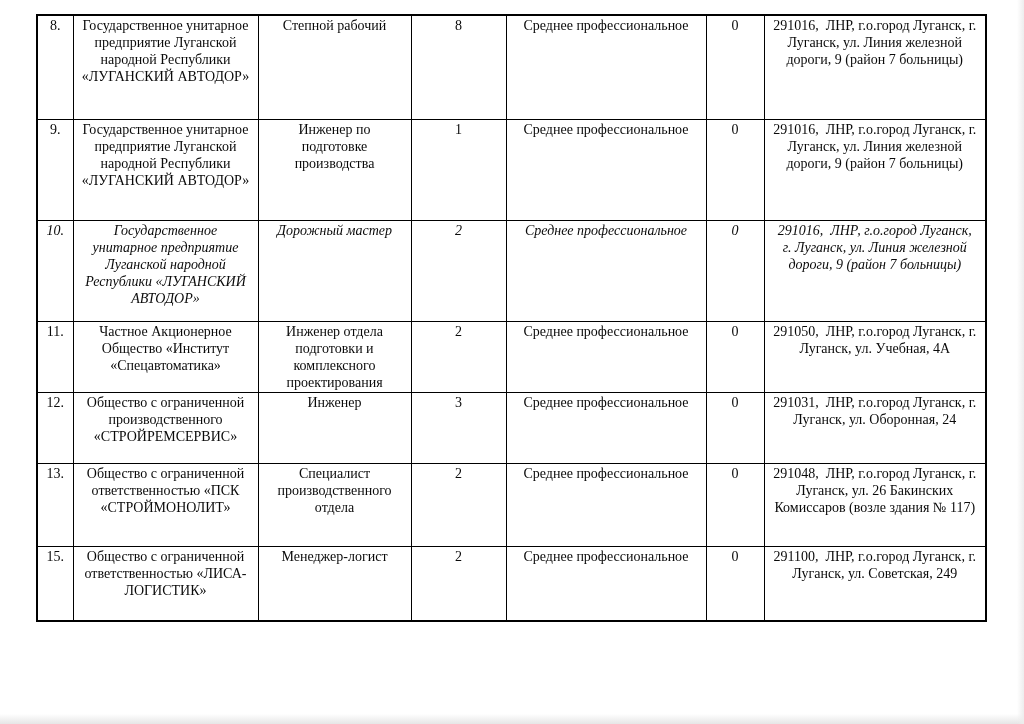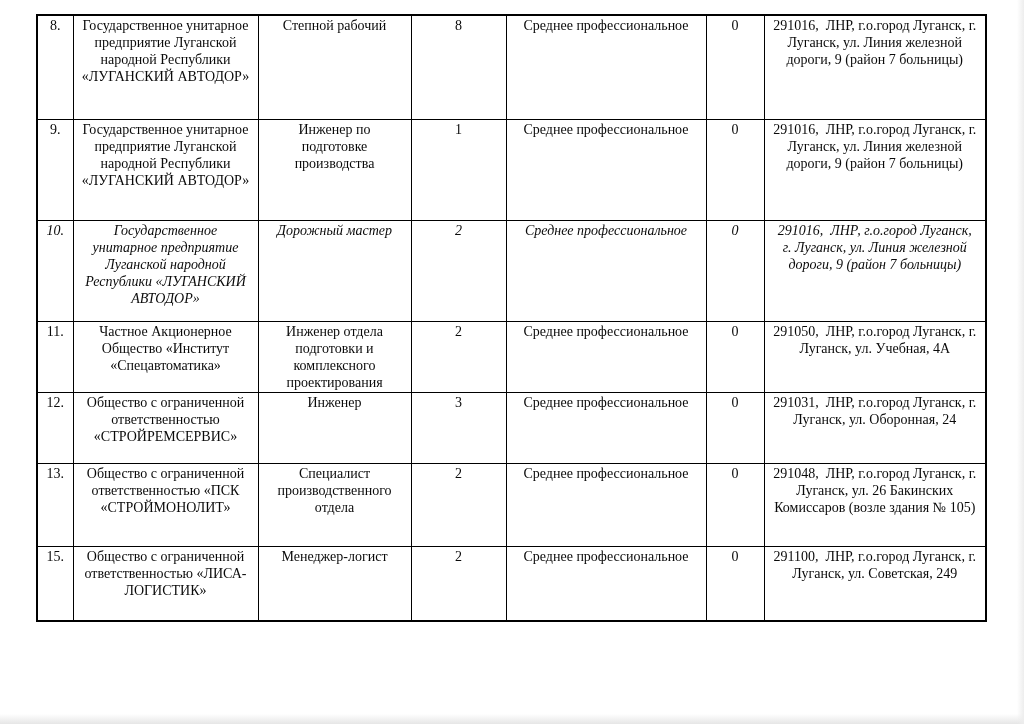--- a/index.html
+++ b/index.html
@@ -112,35 +112,35 @@
         <td>11.</td>
         <td>Частное Акционерное Общество «Институт «Спецавтоматика»</td>
         <td>Инженер отдела подготовки и комплексного проектирования</td>
         <td>2</td>
         <td>Среднее профессиональное</td>
         <td>0</td>
         <td class="addr">291050,  ЛНР, г.о.город Луганск, г. Луганск, ул. Учебная, 4А</td>
       </tr>
       <tr class="r4">
         <td>12.</td>
-        <td>Общество с ограниченной ответственностью «СТРОЙРЕМСЕРВИС»</td>
+        <td>Общество с ограниченной производственного «СТРОЙРЕМСЕРВИС»</td>
         <td>Инженер</td>
         <td>3</td>
         <td>Среднее профессиональное</td>
         <td>0</td>
         <td class="addr">291031,  ЛНР, г.о.город Луганск, г. Луганск, ул. Оборонная, 24</td>
       </tr>
       <tr class="r5">
         <td>13.</td>
         <td>Общество с ограниченной ответственностью «ПСК «СТРОЙМОНОЛИТ»</td>
         <td>Специалист производственного отдела</td>
         <td>2</td>
         <td>Среднее профессиональное</td>
         <td>0</td>
-        <td class="addr">291048,  ЛНР, г.о.город Луганск, г. Луганск, ул. 26 Бакинских Комиссаров (возле здания № 105)</td>
+        <td class="addr">291048,  ЛНР, г.о.город Луганск, г. Луганск, ул. 26 Бакинских Комиссаров (возле здания № 117)</td>
       </tr>
       <tr class="r7">
         <td>15.</td>
         <td>Общество с ограниченной ответственностью «ЛИСА-ЛОГИСТИК»</td>
         <td>Менеджер-логист</td>
         <td>2</td>
         <td>Среднее профессиональное</td>
         <td>0</td>
         <td class="addr">291100,  ЛНР, г.о.город Луганск, г. Луганск, ул. Советская, 249</td>
       </tr>

